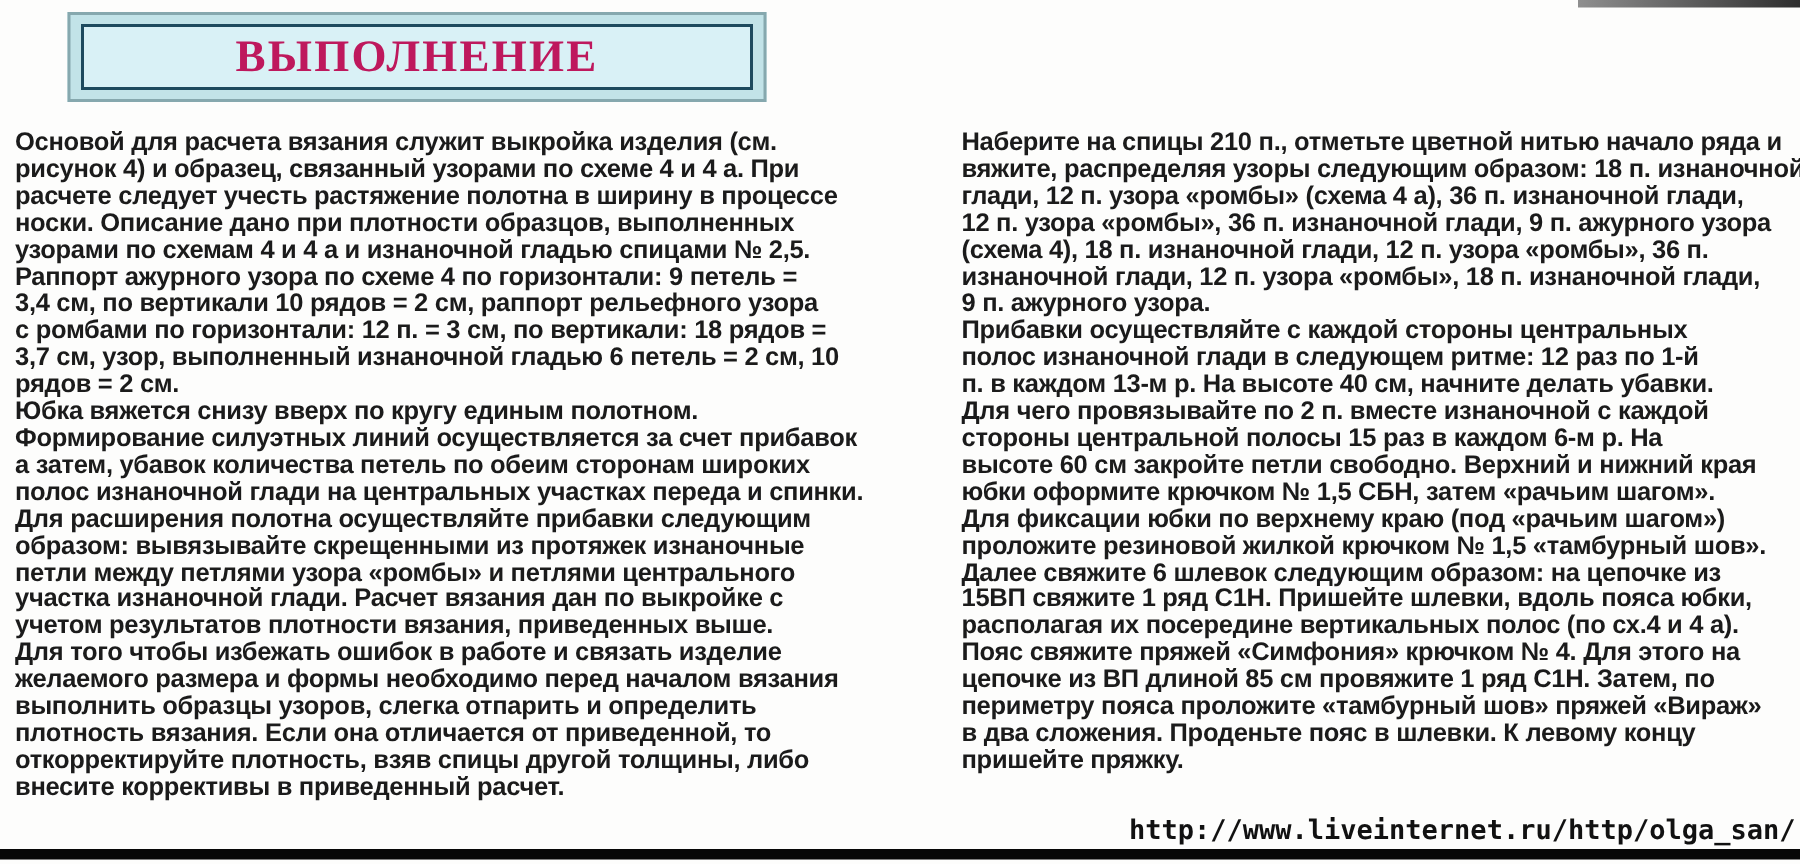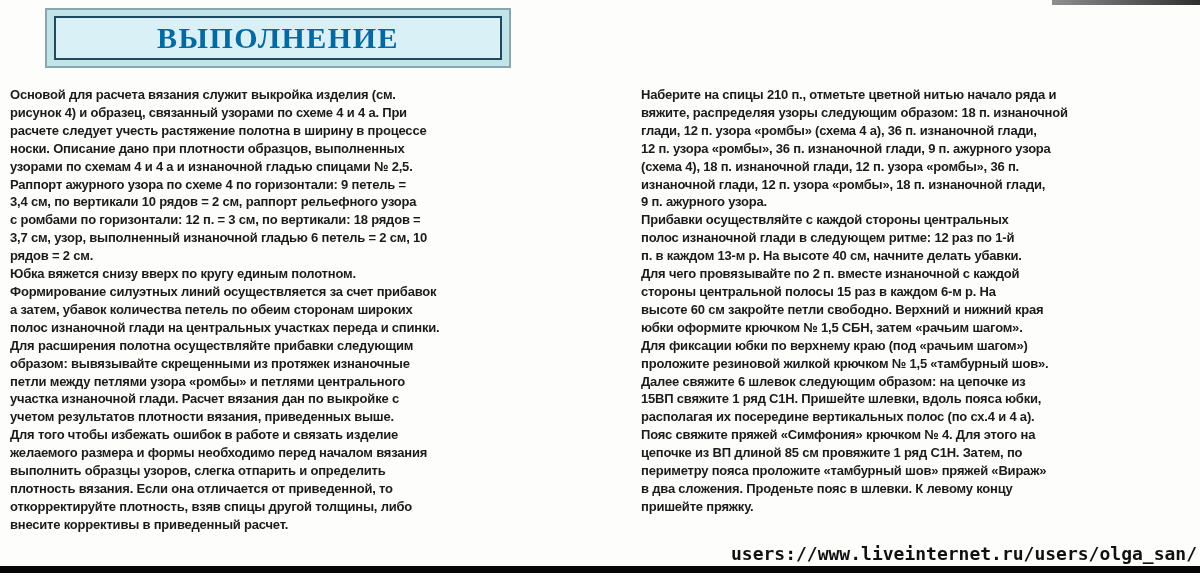--- a/index.html
+++ b/index.html
@@ -30,28 +30,28 @@
     border: 2px solid #1d4a5e;
     background: #d9f1f6;
     display: flex; align-items: center; justify-content: center;
   }
   .title-inner h1 {
     margin: 12px;
     font-family: "Liberation Serif", serif;
     font-weight: bold;
     font-size: 30px;
     letter-spacing: 1.5px;
-    color: #0369a1;
+    color: #be185d;
   }
 
   .col {
     position: absolute;
     color: #1b1b1b;
     font-weight: bold;
-    font-size: 13px;
+    font-size: 17px;
     line-height: 17.9px;
     letter-spacing: -0.2px;
   }
   .col p { margin: 0; white-space: pre-line; }
   .col-left  { left: 10px;  top: 86px; width: 594px; }
   .col-right { left: 617px; top: 86px; width: 582px; margin-left: 24px; }
 
   .footer-url {
     position: absolute; top: 543px; right: 3px;
     font-family: "DejaVu Sans Mono", monospace;
@@ -126,17 +126,17 @@
 Далее свяжите 6 шлевок следующим образом: на цепочке из
 15ВП свяжите 1 ряд С1Н. Пришейте шлевки, вдоль пояса юбки,
 располагая их посередине вертикальных полос (по сх.4 и 4 а).
 Пояс свяжите пряжей «Симфония» крючком № 4. Для этого на
 цепочке из ВП длиной 85 см провяжите 1 ряд С1Н. Затем, по
 периметру пояса проложите «тамбурный шов» пряжей «Вираж»
 в два сложения. Проденьте пояс в шлевки. К левому концу
 пришейте пряжку.</p>
   </div>
 
-  <div class="footer-url">users://www.liveinternet.ru/users/olga_san/</div>
+  <div class="footer-url">http://www.liveinternet.ru/http/olga_san/</div>
 
   <div class="bottom-bar"></div>
 
 </div>
 
 </body></html>

